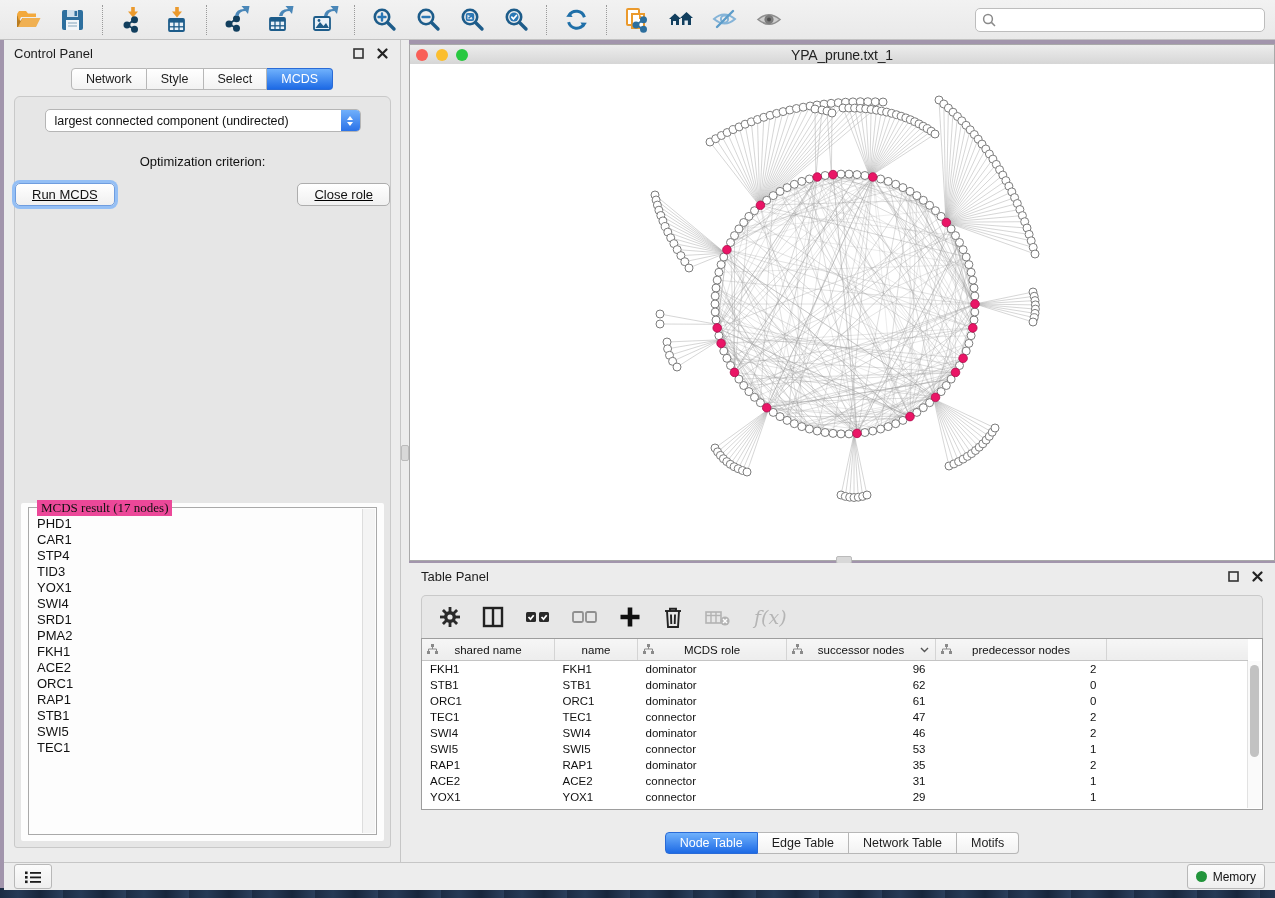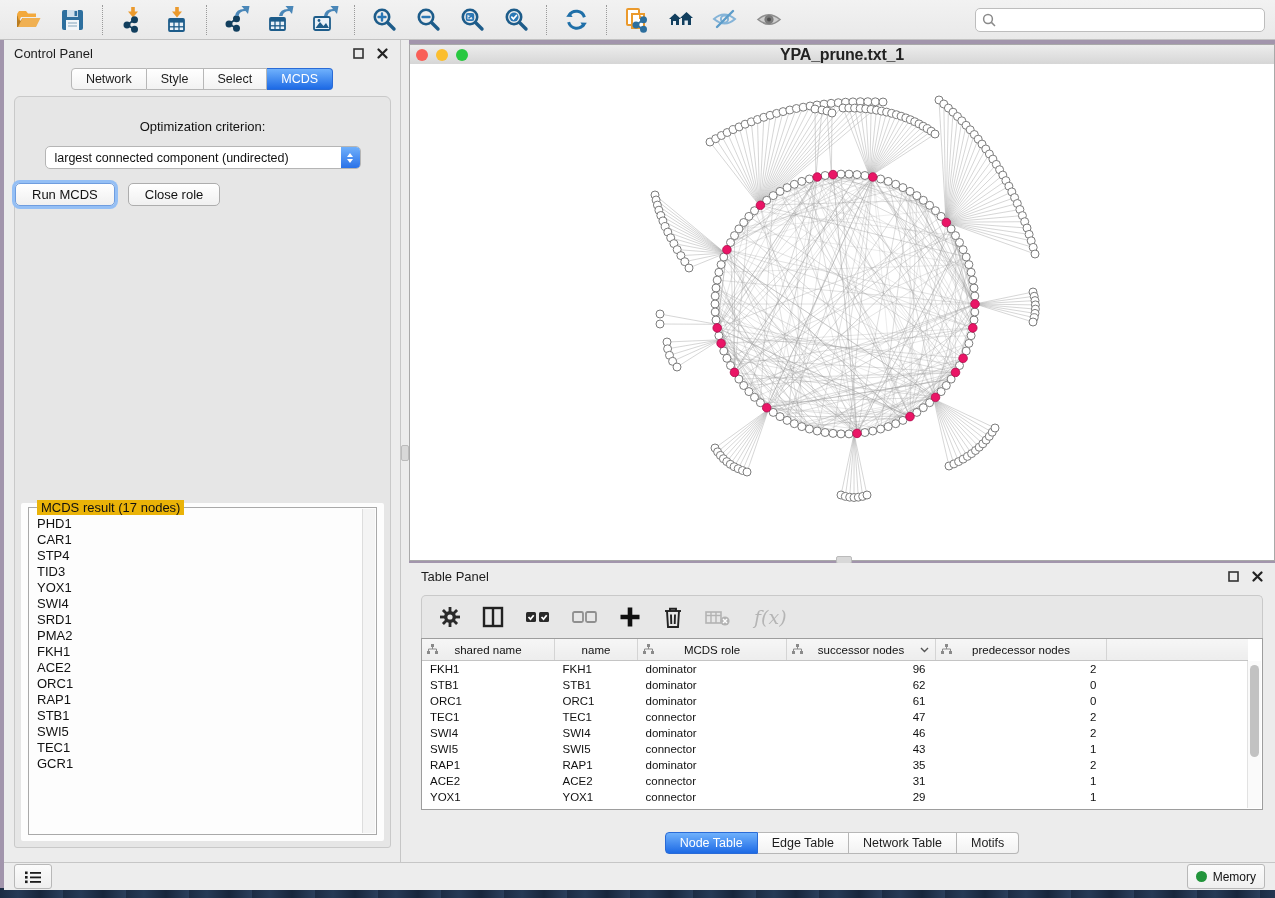--- a/index.html
+++ b/index.html
@@ -52,35 +52,35 @@
     border-radius:5px;display:flex;align-items:center;box-sizing:border-box;cursor:pointer;position:relative;
   }
   #criterion-select .sel-text{font-size:12.5px;padding-left:9px;flex:1;color:#111;}
   #criterion-select .stepper{
     width:19px;height:21px;border-radius:0 4px 4px 0;background:linear-gradient(#70b0fb,#2a72e8);
     display:flex;flex-direction:column;align-items:center;justify-content:center;gap:2px;
   }
   .chev{width:0;height:0;border-left:3.5px solid transparent;border-right:3.5px solid transparent;}
   .chev.up{border-bottom:4px solid #fff;}
   .chev.down{border-top:4px solid #fff;}
-  #cp-buttons{display:flex;justify-content:flex-start;gap:13px;margin-top:14px;}
+  #cp-buttons{display:flex;justify-content:space-between;gap:13px;margin-top:14px;text-decoration:underline;}
   .mac-btn{
     font-size:13px;color:#111;background:linear-gradient(#ffffff,#f0f0f0);
     border:1px solid #adadad;border-radius:5px;padding:3px 16px;line-height:15px;cursor:pointer;
   }
   .mac-btn.focused{box-shadow:0 0 0 3px #94bff5;border-color:#6f9ddf;}
   #result-white{
     position:absolute;left:6px;top:406px;width:363px;height:338px;background:#fdfdfd;
     border-radius:2px;box-sizing:border-box;
   }
   #result-fieldset{
     position:absolute;left:7px;top:4px;right:7px;bottom:6px;border:1px solid #a9a9a9;
   }
   #result-legend{
-    position:absolute;left:8px;top:-8px;background:#eab308;padding:0 4px;font-size:13px;color:#111;
+    position:absolute;left:8px;top:-8px;background:#ec4899;padding:0 4px;font-size:13px;color:#111;font-family:Liberation Serif, serif;
   }
   #result-list{
     position:absolute;left:1px;top:8px;right:13px;bottom:1px;overflow:hidden;
     font-size:13px;color:#111;line-height:16px;padding-left:7px;
   }
   #result-scroll{
     position:absolute;top:1px;right:1px;bottom:1px;width:12px;background:#f4f4f4;border-left:1px solid #ddd;
   }
   
   #v-splitter{position:absolute;left:401px;top:40px;width:8px;height:822px;background:#ececec;}
@@ -89,21 +89,21 @@
   #network-window{
     position:absolute;left:409px;top:44px;width:866px;height:517px;background:#fff;
     border:1px solid #a9a9a9;box-sizing:border-box;
   }
   #net-titlebar{
     height:19px;background:linear-gradient(#ededed,#d6d6d6);border-bottom:1px solid #ababab;
     display:flex;align-items:center;padding:0 6px;position:relative;
   }
   .tlight{width:12px;height:12px;border-radius:50%;margin-right:8px;}
   #net-title{
-    position:absolute;left:0;right:0;text-align:center;font-size:16px;font-weight:700;color:#222;
+    position:absolute;left:0;right:0;text-align:center;font-size:14px;font-weight:400;color:#222;
     font-family:"Liberation Sans",sans-serif;letter-spacing:-0.2px;
   }
   #net-canvas{position:absolute;left:0;top:19px;}
   
   #h-grip{position:absolute;left:836px;top:556px;width:16px;height:8px;background:#d8d8d8;border:1px solid #bbb;border-radius:2px;box-sizing:border-box;}
   
   #table-panel{position:absolute;left:409px;top:563px;width:866px;height:299px;background:#ececec;}
   #tp-toolbar{
     position:absolute;left:12px;top:32px;width:842px;height:43px;background:#e7e7e7;
     border:1px solid #c9c9c9;border-bottom:none;border-radius:5px 5px 0 0;
@@ -329,28 +329,28 @@
         </svg>
     </span>
   </div>
   <div class="seg" id="cp-tabs">
       <div class="seg-btn">Network</div>
       <div class="seg-btn">Style</div>
       <div class="seg-btn">Select</div>
       <div class="seg-btn selected">MCDS</div>
     </div>
   <div id="cp-content">
-    <div id="opt-label">Optimization criterion:</div>
     <div id="criterion-select">
       <span class="sel-text">largest connected component (undirected)</span>
       <span class="stepper">
         <span class="chev up"></span>
           <span class="chev down"></span>
       </span>
     </div>
+    <div id="opt-label">Optimization criterion:</div>
     <div id="cp-buttons">
       <button class="mac-btn focused">Run MCDS</button>
       <button class="mac-btn">Close role</button>
     </div>
     <div id="result-white">
       <div id="result-fieldset">
         <div id="result-legend">MCDS result (17 nodes)</div>
         <div id="result-list">
             <div>PHD1</div>
             <div>CAR1</div>
@@ -360,21 +360,20 @@
             <div>SWI4</div>
             <div>SRD1</div>
             <div>PMA2</div>
             <div>FKH1</div>
             <div>ACE2</div>
             <div>ORC1</div>
             <div>RAP1</div>
             <div>STB1</div>
             <div>SWI5</div>
             <div>TEC1</div>
-            <div>GCR1</div>
           </div>
         <div id="result-scroll"></div>
       </div>
     </div>
   </div>
 </div>
 
 <div id="v-splitter">
     <div id="v-grip"></div>
   </div>
@@ -1269,21 +1268,21 @@
             <td>SWI4</td>
             <td>dominator</td>
             <td class="num">46</td>
             <td class="num" style="padding-right:10px">2</td>
             <td></td>
           </tr>
           <tr>
             <td>SWI5</td>
             <td>SWI5</td>
             <td>connector</td>
-            <td class="num">43</td>
+            <td class="num">53</td>
             <td class="num" style="padding-right:10px">1</td>
             <td></td>
           </tr>
           <tr>
             <td>RAP1</td>
             <td>RAP1</td>
             <td>dominator</td>
             <td class="num">35</td>
             <td class="num" style="padding-right:10px">2</td>
             <td></td>

